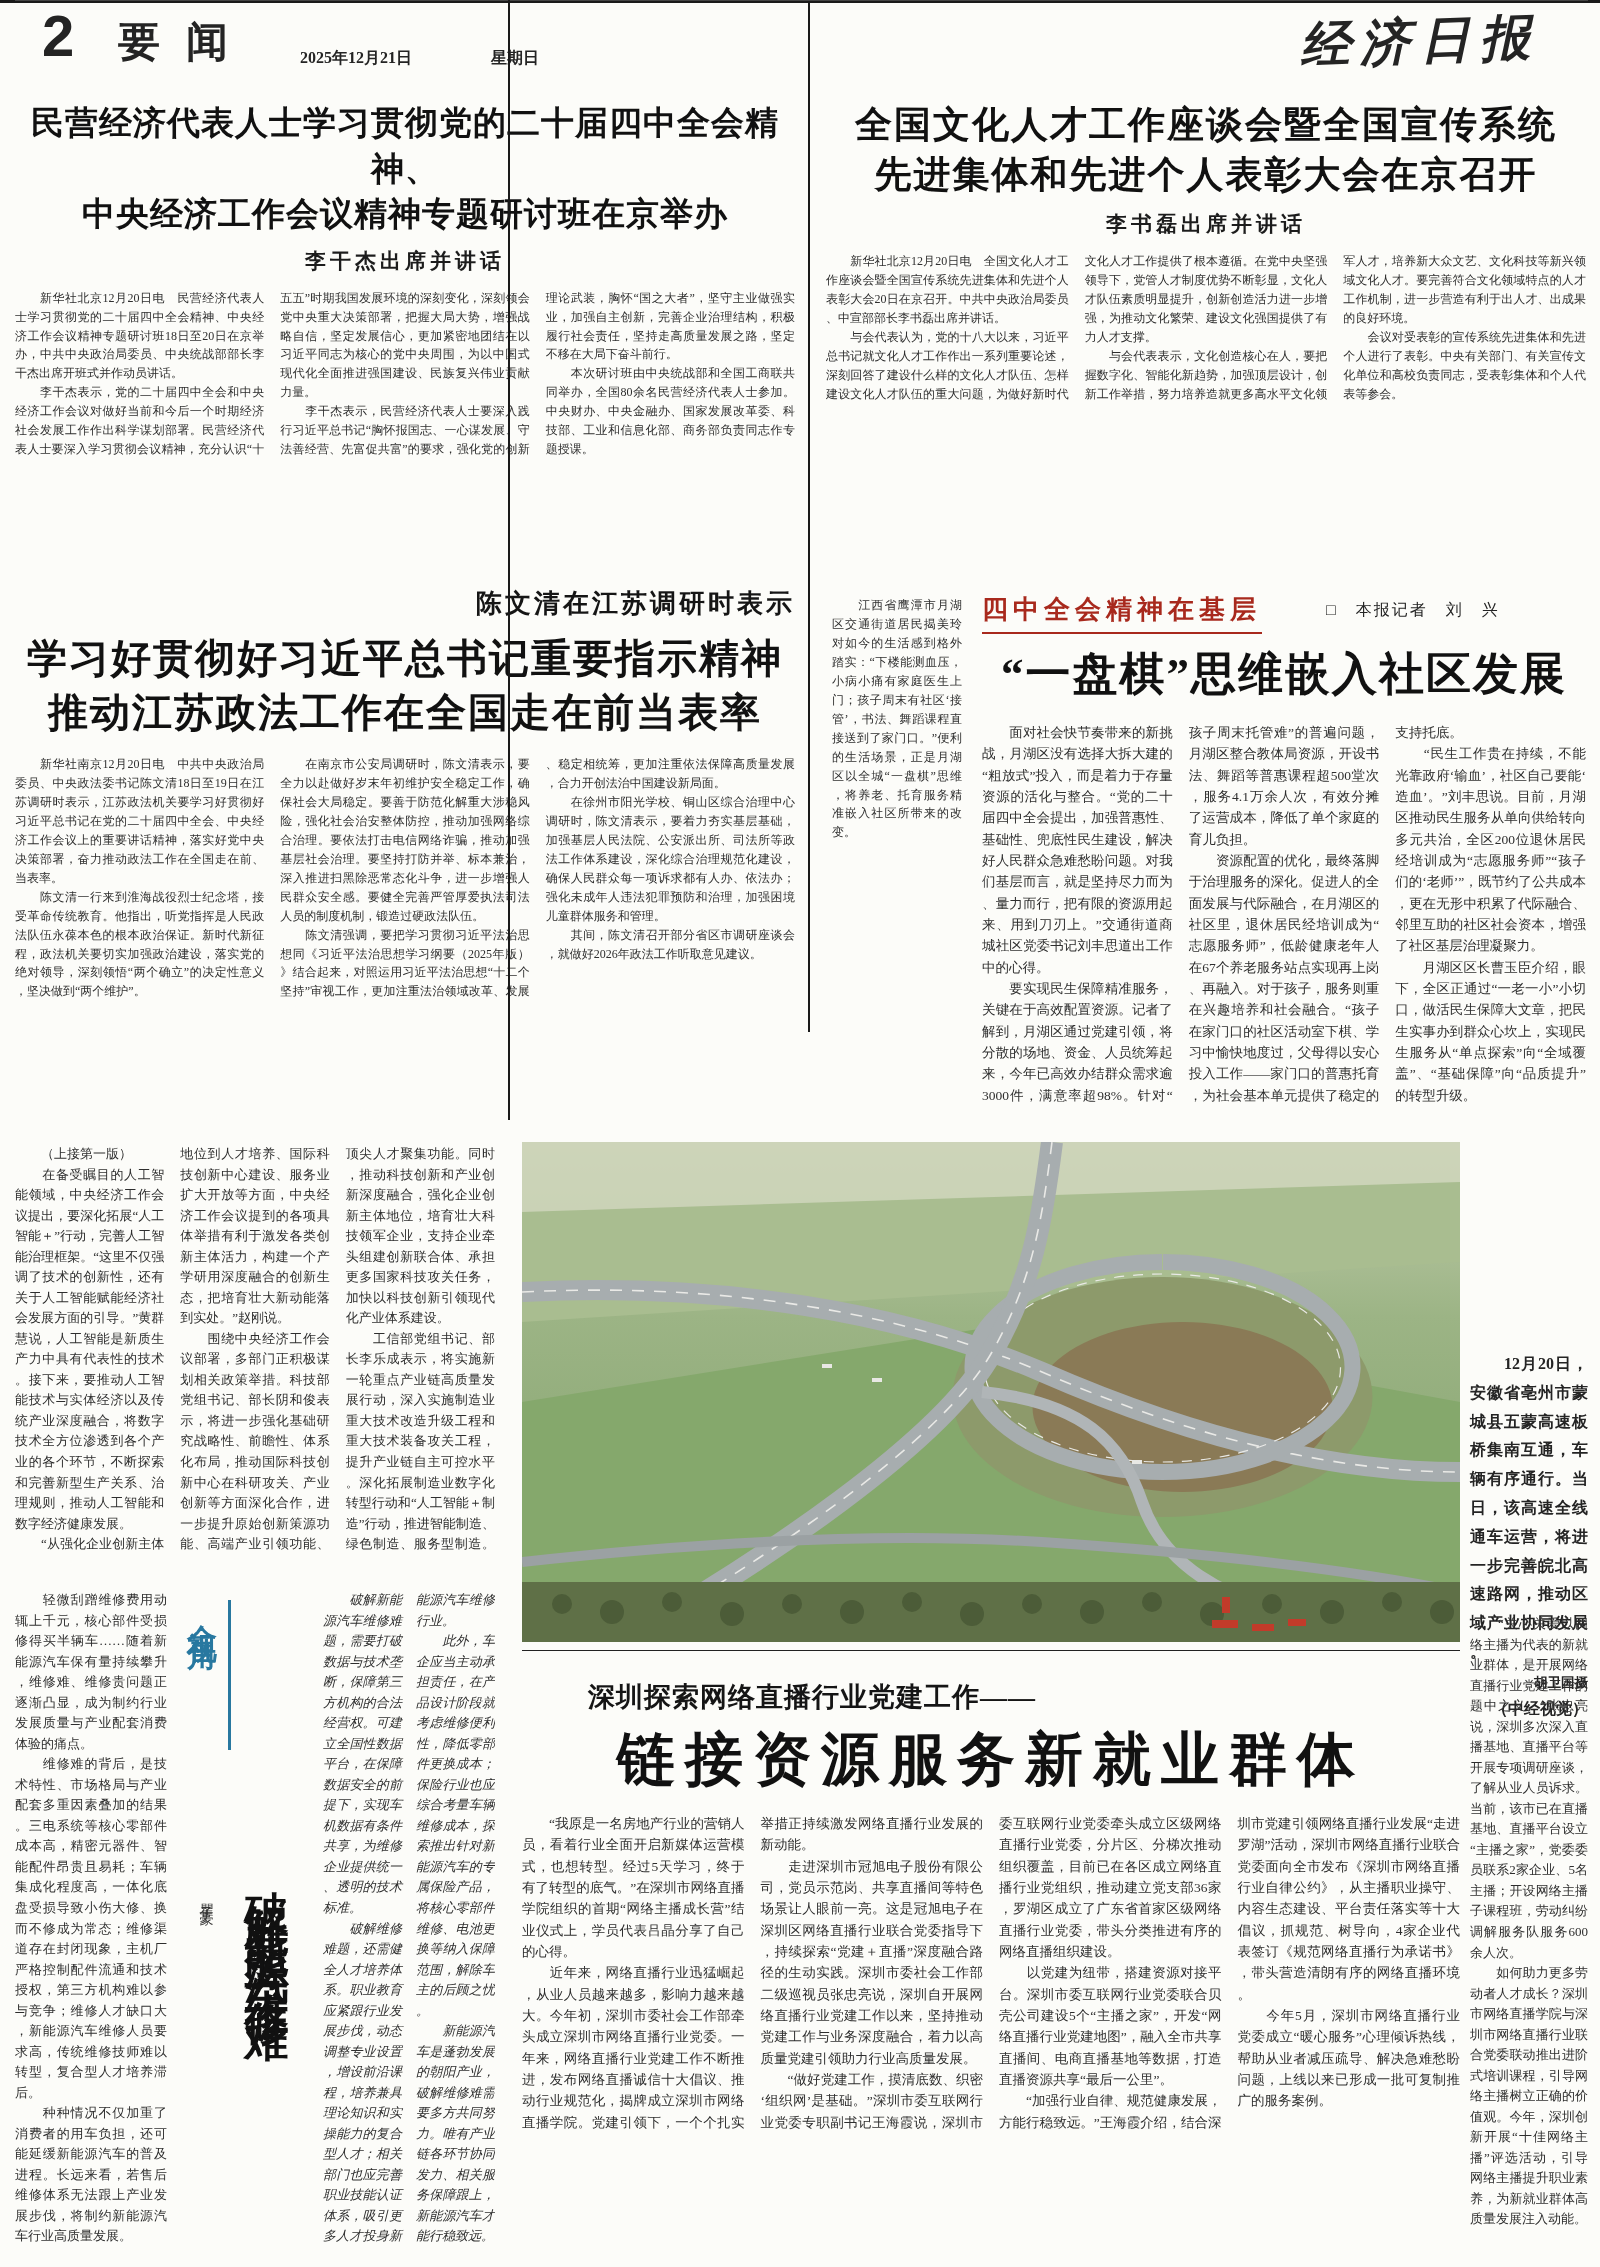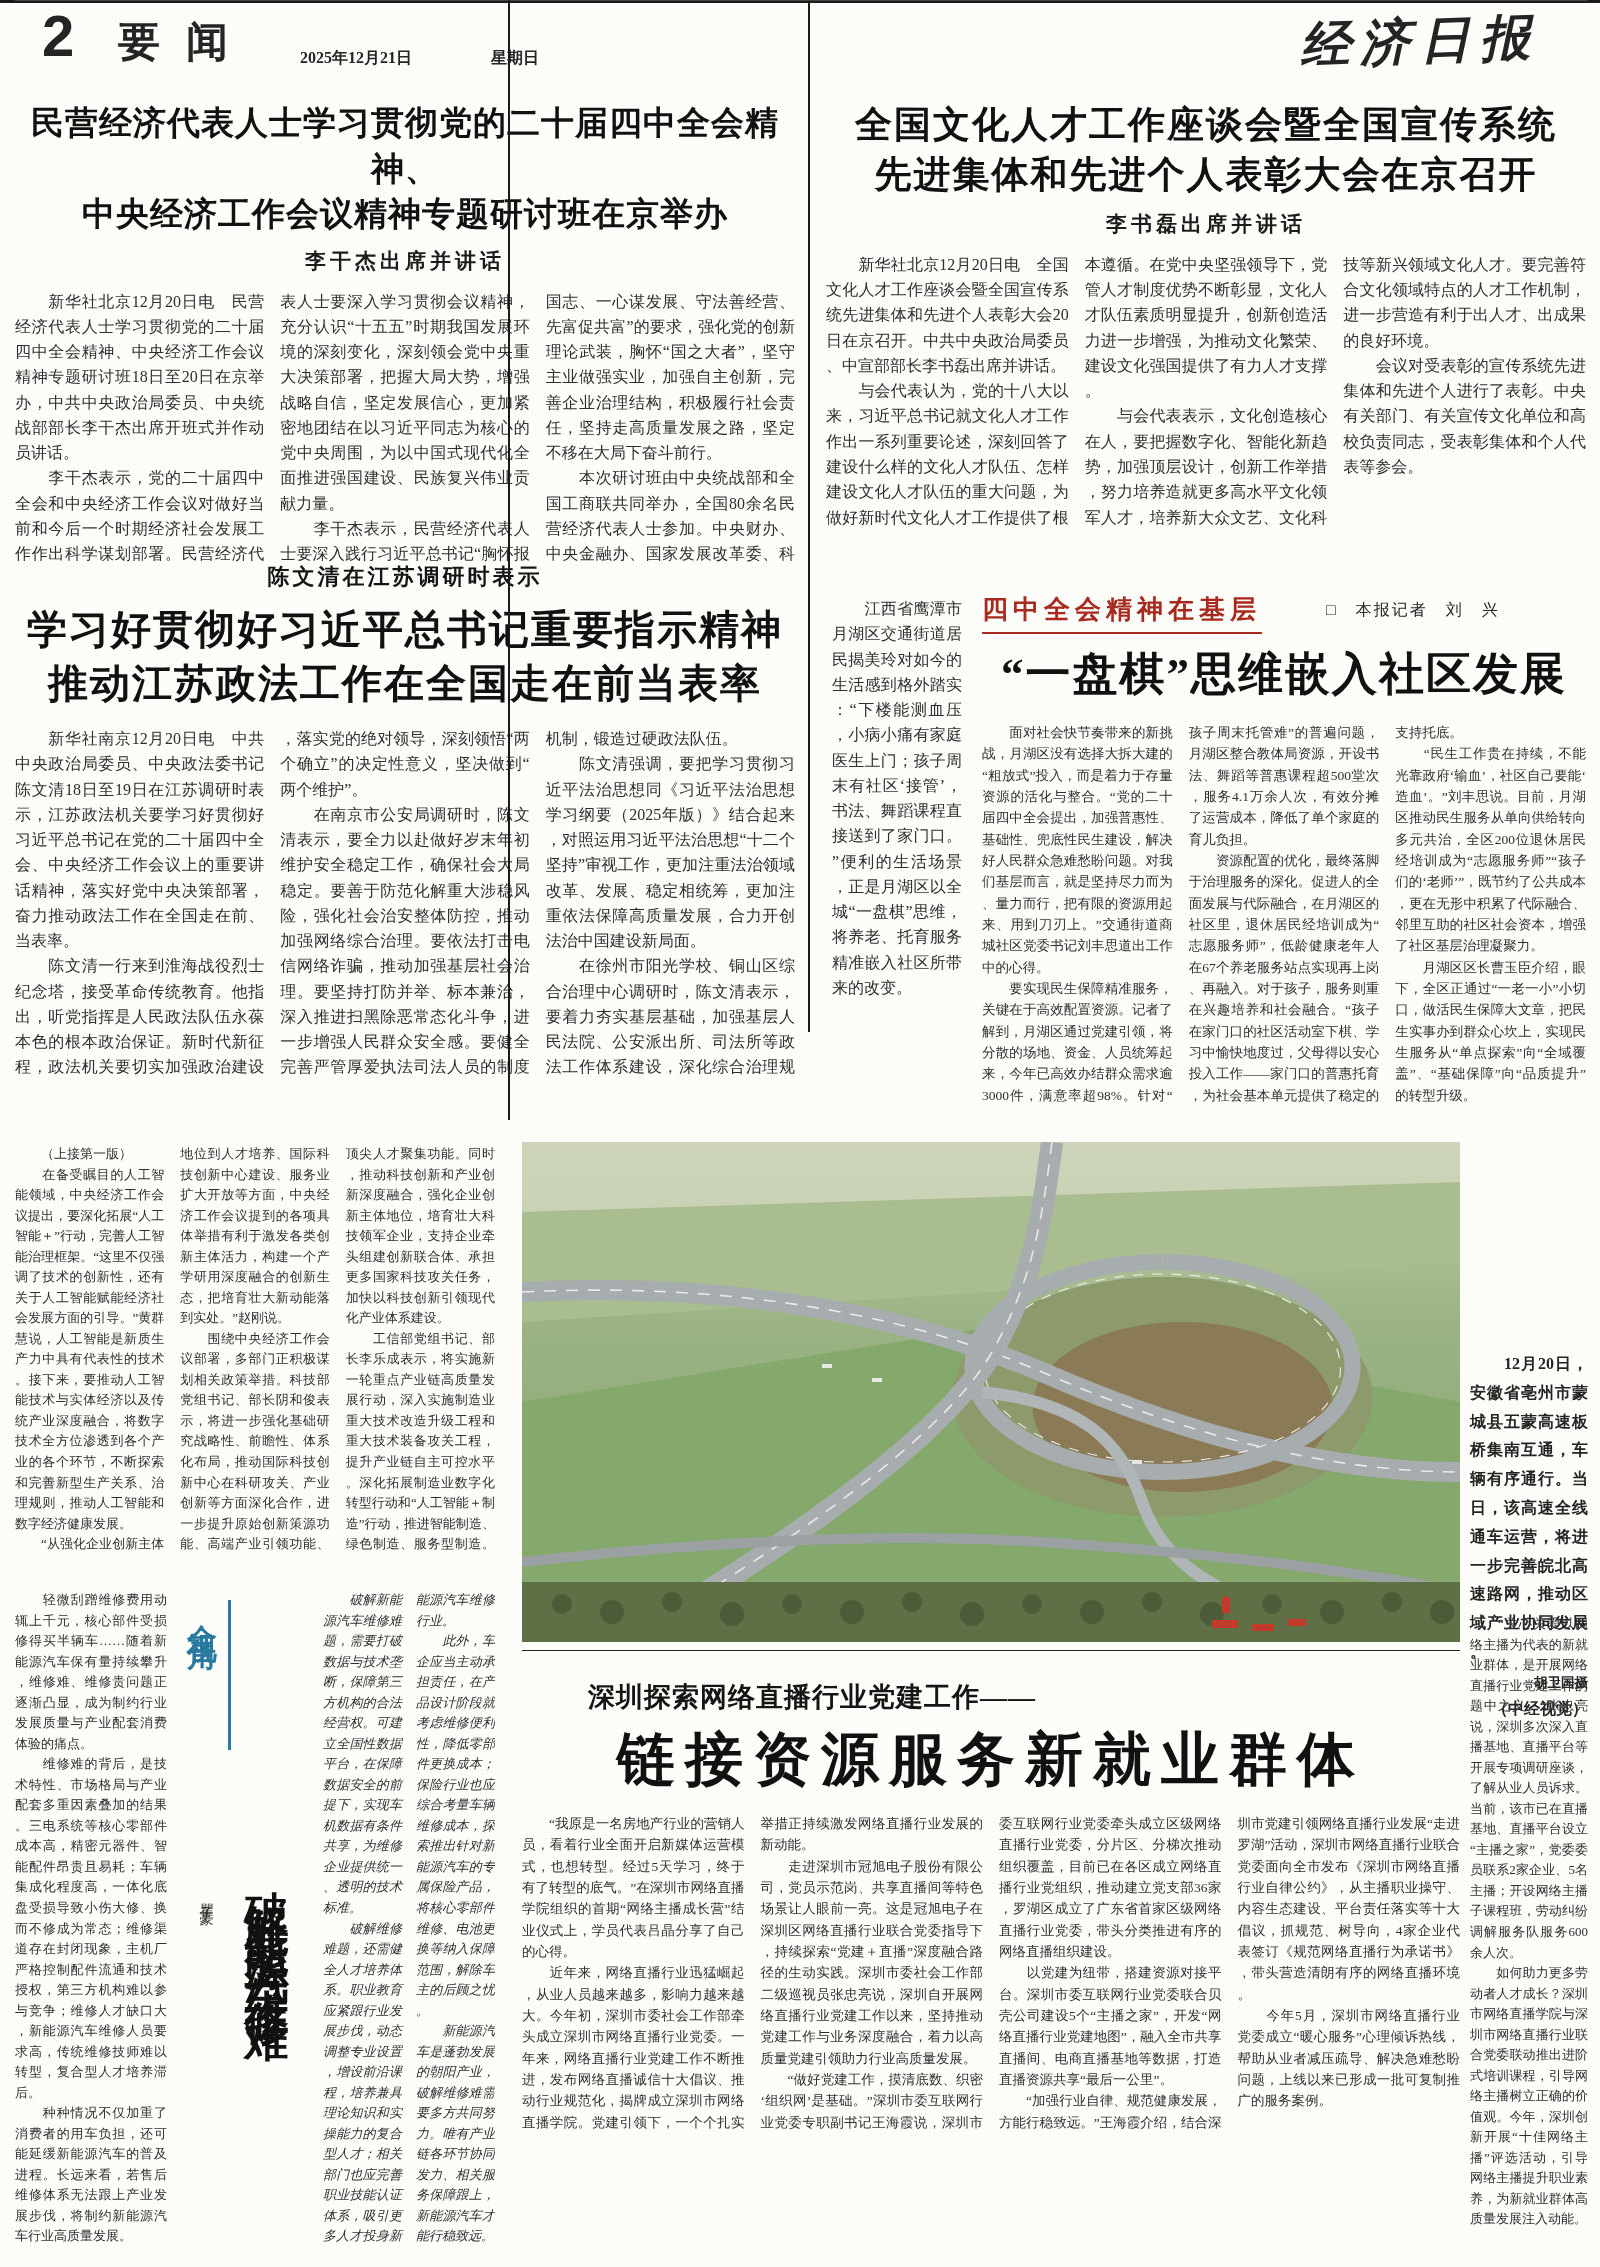--- a/index.html
+++ b/index.html
@@ -2,21 +2,21 @@
 <html><head>
 <meta charset="utf-8">
 <style>
   html,body{margin:0;padding:0;background:#e8e8e4;}
   .page{position:relative;width:1600px;height:2267px;background:#fcfcf9;margin:0 auto;
         font-family:"Liberation Serif","DejaVu Serif",serif;color:#242424;overflow:hidden;}
   .abs{position:absolute;}
   .rule{position:absolute;background:#1a1a1a;}
   .pre{white-space:pre-wrap;}
   .just{text-align:justify;word-break:break-all;line-break:anywhere;}
-  .body-text{font-size:16px;line-height:1.58;color:#2e2e2e;overflow:hidden;}
+  .body-text{font-size:12px;line-height:1.58;color:#2e2e2e;overflow:hidden;}
   .cols3{column-count:3;column-gap:16px;}
   .cols4{column-count:4;column-gap:16px;}
   .cols2{column-count:2;column-gap:14px;}
   .headline{font-family:"Liberation Sans","DejaVu Sans",sans-serif;font-weight:bold;
             color:#111;text-align:center;white-space:pre-line;}
   .headline-song{font-weight:bold;color:#111;text-align:center;white-space:pre-line;}
   .subhead{text-align:center;font-size:21px;font-weight:600;color:#1c1c1c;}
   .kicker{font-weight:600;color:#151515;}
   .vert{writing-mode:vertical-rl;text-orientation:upright;}
   .masthead{font-style:italic;font-weight:bold;letter-spacing:10px;transform:rotate(-2deg);}
@@ -56,21 +56,21 @@
     <div class="body-text cols3 just pre" style="margin-top:14px;height:322px;">　　新华社北京12月20日电　全国文化人才工作座谈会暨全国宣传系统先进集体和先进个人表彰大会20日在京召开。中共中央政治局委员、中宣部部长李书磊出席并讲话。
 　　与会代表认为，党的十八大以来，习近平总书记就文化人才工作作出一系列重要论述，深刻回答了建设什么样的文化人才队伍、怎样建设文化人才队伍的重大问题，为做好新时代文化人才工作提供了根本遵循。在党中央坚强领导下，党管人才制度优势不断彰显，文化人才队伍素质明显提升，创新创造活力进一步增强，为推动文化繁荣、建设文化强国提供了有力人才支撑。
 　　与会代表表示，文化创造核心在人，要把握数字化、智能化新趋势，加强顶层设计，创新工作举措，努力培养造就更多高水平文化领军人才，培养新大众文艺、文化科技等新兴领域文化人才。要完善符合文化领域特点的人才工作机制，进一步营造有利于出人才、出成果的良好环境。
 　　会议对受表彰的宣传系统先进集体和先进个人进行了表彰。中央有关部门、有关宣传文化单位和高校负责同志，受表彰集体和个人代表等参会。</div>
   </div>
 
   <div class="rule" style="left:15px;top:552;width:780px;height:1px;background:#444"></div>
   <div class="rule" style="left:826px;top:580;width:760px;height:1px;background:#444"></div>
 
   <div class="abs" style="left:15px;top:562px;width:780px;height:566px;">
-    <div class="kicker" style="text-align:center;font-size:22px;letter-spacing:3px;">陈文清在江苏调研时表示</div>
+    <div class="kicker" style="text-align:right;font-size:26px;letter-spacing:3px;margin-top:24px;">陈文清在江苏调研时表示</div>
     <div class="headline" style="font-size:40px;line-height:1.35;margin-top:10px;letter-spacing:2px;">学习好贯彻好习近平总书记重要指示精神
 推动江苏政法工作在全国走在前当表率</div>
     <div class="body-text cols3 just pre" style="margin-top:16px;height:372px;">　　新华社南京12月20日电　中共中央政治局委员、中央政法委书记陈文清18日至19日在江苏调研时表示，江苏政法机关要学习好贯彻好习近平总书记在党的二十届四中全会、中央经济工作会议上的重要讲话精神，落实好党中央决策部署，奋力推动政法工作在全国走在前、当表率。
 　　陈文清一行来到淮海战役烈士纪念塔，接受革命传统教育。他指出，听党指挥是人民政法队伍永葆本色的根本政治保证。新时代新征程，政法机关要切实加强政治建设，落实党的绝对领导，深刻领悟“两个确立”的决定性意义，坚决做到“两个维护”。
 　　在南京市公安局调研时，陈文清表示，要全力以赴做好岁末年初维护安全稳定工作，确保社会大局稳定。要善于防范化解重大涉稳风险，强化社会治安整体防控，推动加强网络综合治理。要依法打击电信网络诈骗，推动加强基层社会治理。要坚持打防并举、标本兼治，深入推进扫黑除恶常态化斗争，进一步增强人民群众安全感。要健全完善严管厚爱执法司法人员的制度机制，锻造过硬政法队伍。
 　　陈文清强调，要把学习贯彻习近平法治思想同《习近平法治思想学习纲要（2025年版）》结合起来，对照运用习近平法治思想“十二个坚持”审视工作，更加注重法治领域改革、发展、稳定相统筹，更加注重依法保障高质量发展，合力开创法治中国建设新局面。
 　　在徐州市阳光学校、铜山区综合治理中心调研时，陈文清表示，要着力夯实基层基础，加强基层人民法院、公安派出所、司法所等政法工作体系建设，深化综合治理规范化建设，确保人民群众每一项诉求都有人办、依法办；强化未成年人违法犯罪预防和治理，加强困境儿童群体服务和管理。
 　　其间，陈文清召开部分省区市调研座谈会，就做好2026年政法工作听取意见建议。</div>
   </div>
 

